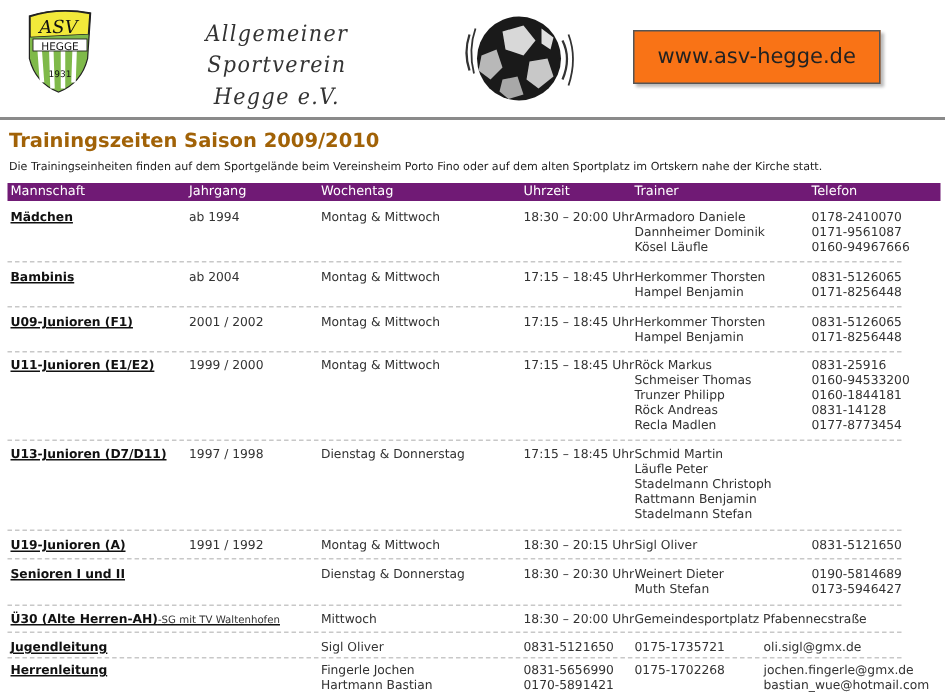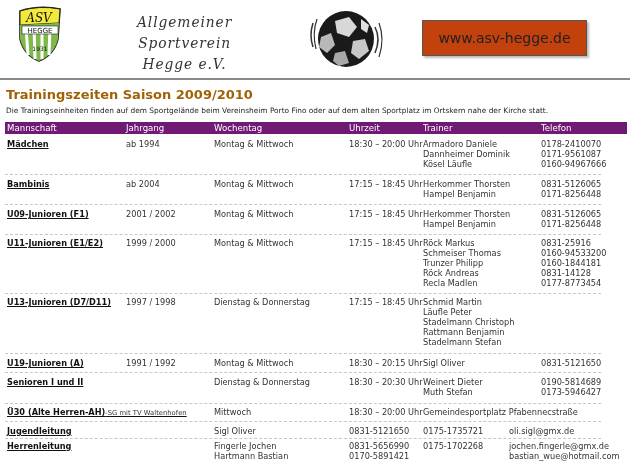--- a/index.html
+++ b/index.html
@@ -8,21 +8,21 @@
 
     .banner { position: absolute; left: 0; top: 0; width: 630px; height: 78px; background: #fff; }
     .banner-rule { position: absolute; left: 0; top: 78px; width: 630px; height: 2px; background: #8a8a8a; }
 
     .crest { position: absolute; left: 14px; top: 5px; width: 50px; height: 58px; }
     .club-name { position: absolute; left: 88px; top: 12px; width: 210px; text-align: center;
       font-family: "DejaVu Serif", serif; font-style: italic; font-size: 15px; letter-spacing: 1px;
       color: #333; line-height: 21px; transform: scaleX(0.92); transform-origin: left top; }
     .ball { position: absolute; left: 305px; top: 3px; width: 82px; height: 68px; }
     .url-box { position: absolute; left: 422px; top: 20px; width: 165px; height: 36px;
-      border: 1px solid #555; background: #c2410c; box-shadow: 2px 2px 2px #bbb;
+      border: 1px solid #555; background: #f97316; box-shadow: 2px 2px 2px #bbb;
       font-family: "DejaVu Sans", sans-serif; font-size: 14px; color: #222;
       display: flex; align-items: center; justify-content: center; }
 
     .page-title { position: absolute; left: 6px; top: 87px; font-size: 13px; font-weight: bold; color: #a16207; }
     .intro { position: absolute; left: 6px; top: 106px; font-size: 7.4px; color: #222; white-space: nowrap; }
 
     .thead { position: absolute; left: 5px; top: 122px; width: 622px; height: 12px; background: #701a75; }
     .th { position: absolute; top: 0; font-size: 8.6px; color: #fff; line-height: 12px; white-space: nowrap; }
 
     .row { position: absolute; left: 5px; width: 598px; }

